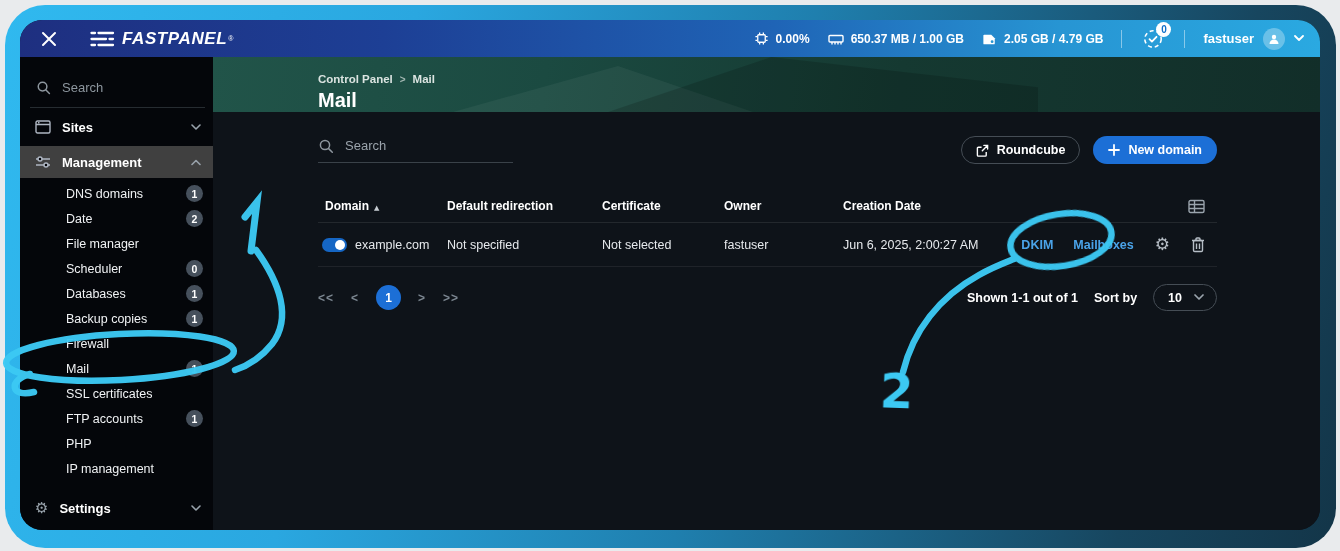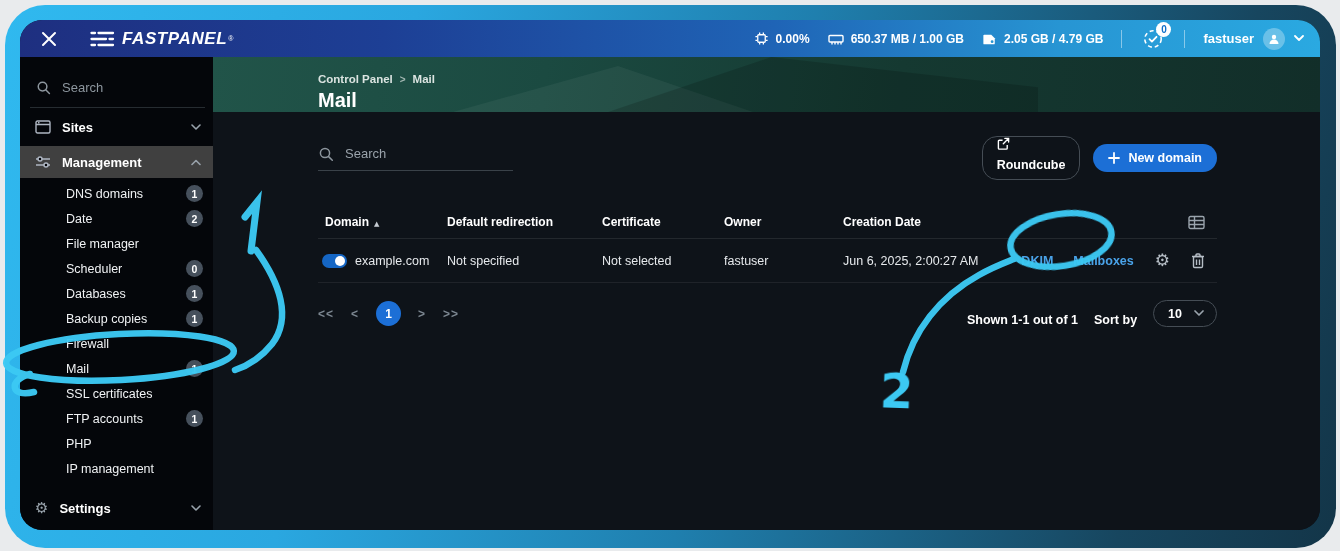--- a/index.html
+++ b/index.html
@@ -51,22 +51,22 @@
     clip-path:polygon(0 100%,38% 0,100% 55%,100% 100%);}
   .breadcrumb{position:relative;display:flex;align-items:center;gap:7px;font-size:11.5px;font-weight:700;color:#dbe4e1;}
   .bc-sep{font-size:10px;color:#a3b7b2;}
   .page-title{position:relative;margin:4px 0 0 0;font-size:20px;font-weight:700;color:#fff;}
   .content{flex:1;padding:24px 103px 0 105px;}
   .toolbar{display:flex;align-items:center;justify-content:space-between;}
   .t-search{display:flex;align-items:center;gap:9px;width:195px;padding-bottom:8px;border-bottom:1px solid #3a4249;color:#8d969e;}
   .t-search input{background:transparent;border:none;outline:none;color:#dfe3e7;font-size:13px;width:150px;}
   .t-search input::placeholder{color:#9aa3ab;}
   .t-buttons{display:flex;align-items:center;gap:13px;}
-  .btn-outline{display:flex;align-items:flex-start;gap:8px;height:44px;padding:0 14px;border-radius:15px;
-    background:transparent;border:1px solid #454d55;color:#fff;font-size:12.5px;font-weight:600;cursor:pointer;flex-direction:column;}
+  .btn-outline{display:flex;align-items:center;gap:8px;height:28px;padding:0 14px;border-radius:15px;
+    background:transparent;border:1px solid #454d55;color:#fff;font-size:12.5px;font-weight:600;cursor:pointer;}
   .btn-primary{display:flex;align-items:center;gap:8px;height:28px;padding:0 15px;border-radius:15px;
     background:#1c6fd6;border:none;color:#fff;font-size:12.5px;font-weight:600;cursor:pointer;}
   
   .tbl{margin-top:26px;}
   .thead,.trow{display:grid;grid-template-columns:122px 155px 122px 119px 1fr 185px;align-items:center;}
   .thead{height:33px;border-bottom:1px solid rgba(255,255,255,.09);color:#fff;font-size:12px;font-weight:700;}
   .thead>div,.trow>div{padding-left:7px;}
   .th-actions,.td-actions{display:flex;justify-content:flex-end;align-items:center;padding-right:12px;}
   .trow{height:44px;border-bottom:1px solid rgba(255,255,255,.07);color:#e6e9ec;font-size:12.5px;}
   .td-domain{display:flex;align-items:center;gap:8px;padding-left:4px !important;}
@@ -75,21 +75,21 @@
   .toggle .knob{position:absolute;top:2px;right:2px;width:10px;height:10px;border-radius:50%;background:#fff;}
   .rlink{color:#4aa3e9;font-weight:600;font-size:12.5px;text-decoration:none;cursor:pointer;}
   .td-actions .rlink{margin-left:20px;}
   .act-ico{margin-left:21px;color:#b6bec6;display:flex;cursor:pointer;}
   .glyph-gear.row{font-size:17px;color:#b6bec6;}
   
   .pager{margin-top:17px;display:flex;align-items:center;justify-content:space-between;}
   .pg-left{display:flex;align-items:center;gap:17px;color:#7c8791;font-size:12px;font-weight:700;}
   .pg-left span{cursor:pointer;letter-spacing:1px;}
   .pg-page{width:25px;height:25px;border-radius:50%;background:#1c6fd6;color:#fff;display:flex;align-items:center;justify-content:center;letter-spacing:0 !important;}
-  .pg-right{display:flex;align-items:flex-end;gap:16px;color:#fff;font-size:12.5px;font-weight:600;}
+  .pg-right{display:flex;align-items:center;gap:16px;color:#fff;font-size:12.5px;font-weight:600;}
   .pp-select{display:flex;align-items:center;gap:12px;height:27px;padding:0 12px 0 14px;border:1px solid #454d55;border-radius:15px;cursor:pointer;}
   
   .anno{position:absolute;inset:0;pointer-events:none;z-index:10;}
   .anno *{font-family:"DejaVu Sans",sans-serif;}
 </style>
 </head>
 <body>
 
 <div class="stage">
   <div class="frame"></div>

